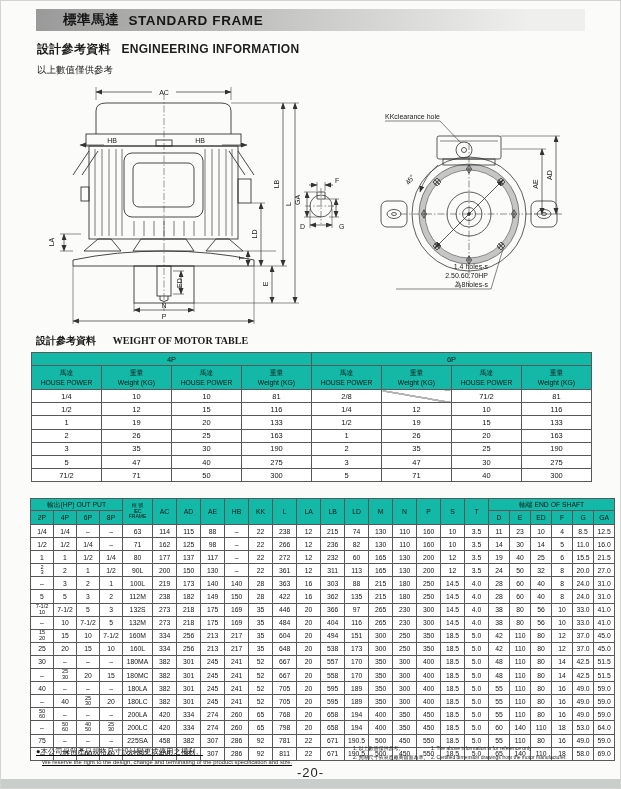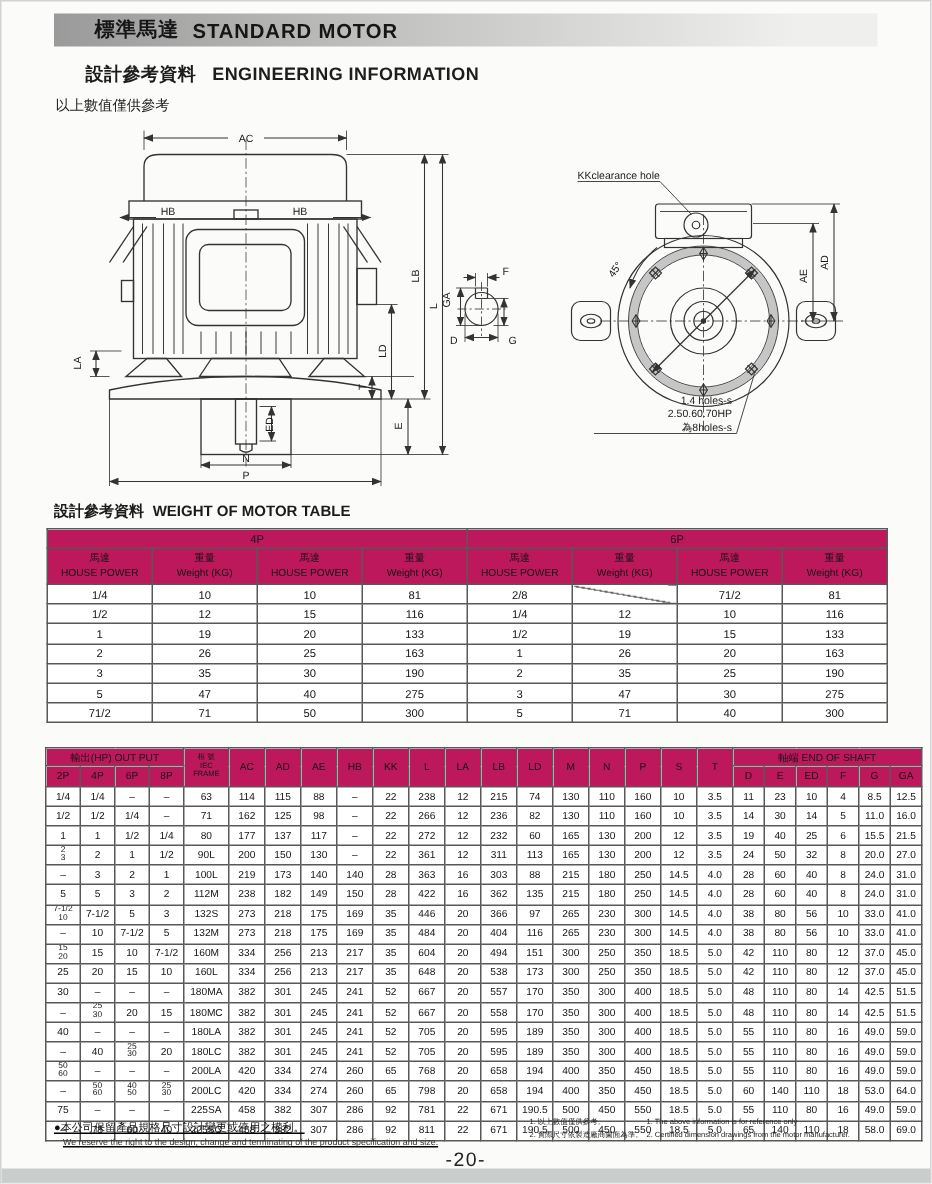--- a/index.html
+++ b/index.html
@@ -5,31 +5,31 @@
   html,body { margin:0; padding:0; background:#e9e9e7; }
   .page { position:relative; width:621px; height:789px; background:#fbfbf9;
           font-family:"Liberation Sans", sans-serif; overflow:hidden;
           border:1px solid #d3d3d1; box-sizing:border-box; }
   .titlebar { position:absolute; left:35px; top:8px; width:549px; height:22px;
           background:linear-gradient(to right,#9a9a9a,#cfcfcd 55%,#efefed 90%);
           display:flex; align-items:center; padding-left:27px; box-sizing:border-box;
           font-weight:bold; font-size:13.5px; color:#161616; letter-spacing:.6px; }
   .titlebar .en { margin-left:9px; }
   .section-heading { position:absolute; left:36px; top:40px; font-weight:bold;
-          font-size:12px; color:#1d1d1d; letter-spacing:.3px;margin-left:20px; }
+          font-size:12px; color:#1d1d1d; letter-spacing:.3px; }
   .section-heading .en { margin-left:7px; }
   .subsection { position:absolute; left:36px; top:63px; font-size:9.5px; color:#222; }
   .drawings { position:absolute; left:35px; top:78px; }
   svg text { font-size:7px; fill:#1a1a1a; }
   .tbl-title { position:absolute; left:35px; top:333px; font-size:10px; font-weight:bold; color:#1b1b1b; }
-  .tbl-title .en { margin-left:3px; }
+  .tbl-title .en { margin-left:14px;font-family:Liberation Serif, serif; }
   table { border-collapse:collapse; table-layout:fixed; background:#fff; }
   th,td { border:1px solid #585858; text-align:center; vertical-align:middle;
           padding:0; overflow:hidden; color:#141414; }
-  th { background:#be185d; font-weight:normal; }
+  th { background:#14b8a6; font-weight:normal; }
   .weight-table { position:absolute; left:30px; top:351px; width:561px; }
   .weight-table th.group { height:12px; font-size:7.5px; }
   .weight-table th.colh  { height:23px; font-size:6.8px; white-space:pre-line; line-height:1.35; }
   .weight-table td { height:12.2px; font-size:7.5px; }
   .dim-table { position:absolute; left:29px; top:497px; width:563px; }
   .dim-table th { font-size:6.8px; }
   .dim-table th.group { height:11px; }
   .dim-table th.frame { font-size:5px; white-space:pre-line; line-height:1.15; }
   .dim-table th.sub { height:13px; }
   .dim-table td { height:12.1px; font-size:6.8px; }
@@ -45,21 +45,21 @@
           font-size:13px; color:#222; letter-spacing:1px; }
   .bottom-strip { position:absolute; left:0; bottom:0; width:100%; height:9px; background:#c9cdcb; }
 </style>
 </head>
 <body>
 
 <div class="page">
 
   <div class="titlebar">
     <span>標準馬達</span>
-    <span class="en">STANDARD MOTOR</span>
+    <span class="en">STANDARD FRAME</span>
   </div>
 
   <div class="section-heading">
     <span>設計參考資料</span>
     <span class="en">ENGINEERING INFORMATION</span>
   </div>
 
   <div class="subsection">以上數值僅供參考</div>
 
   <div class="drawings">

